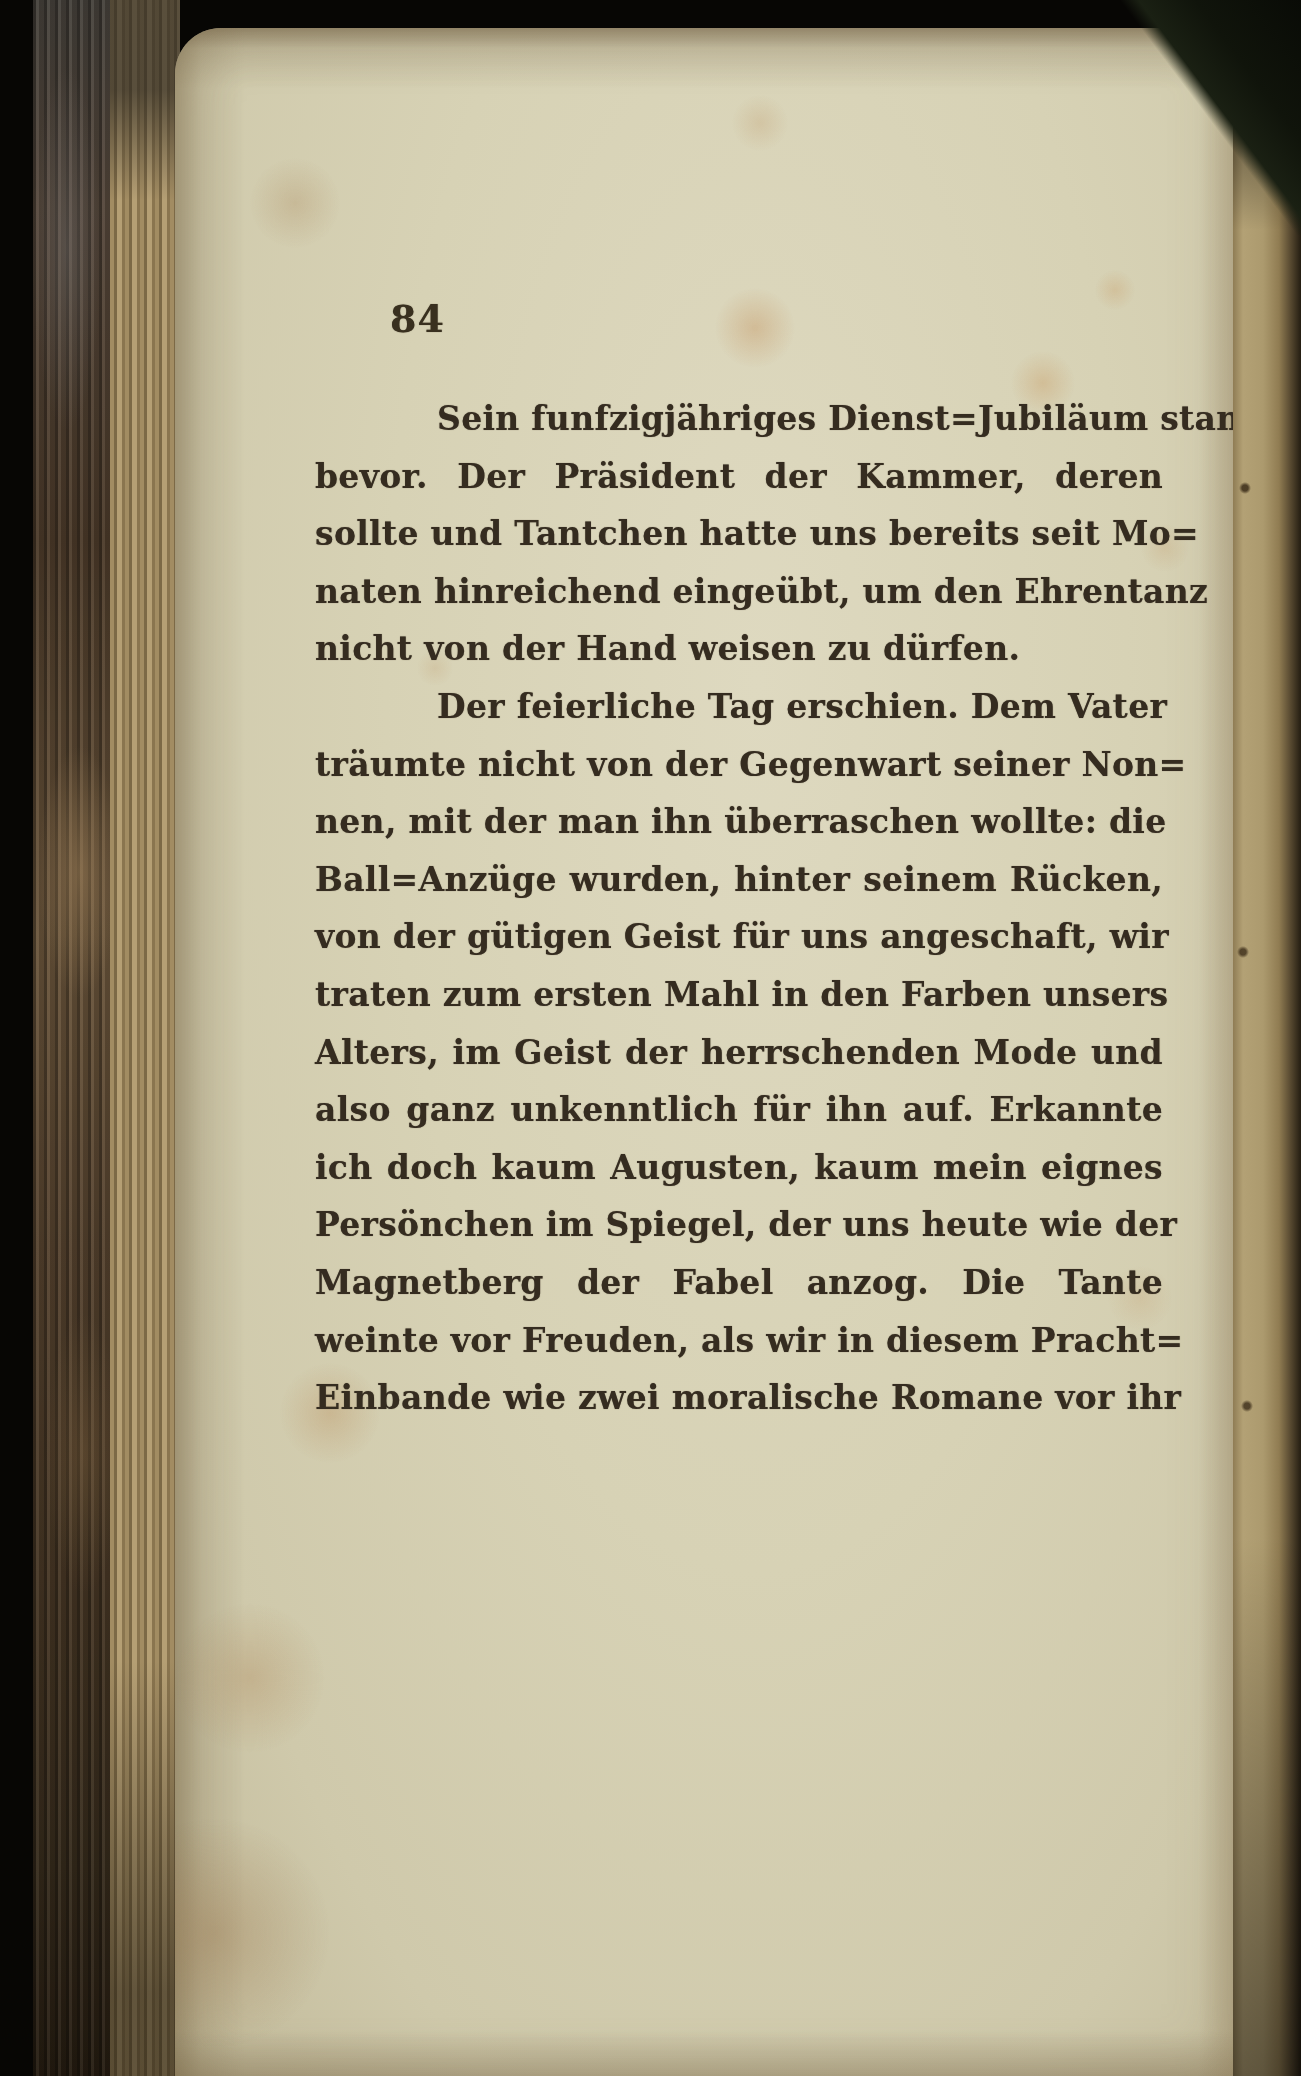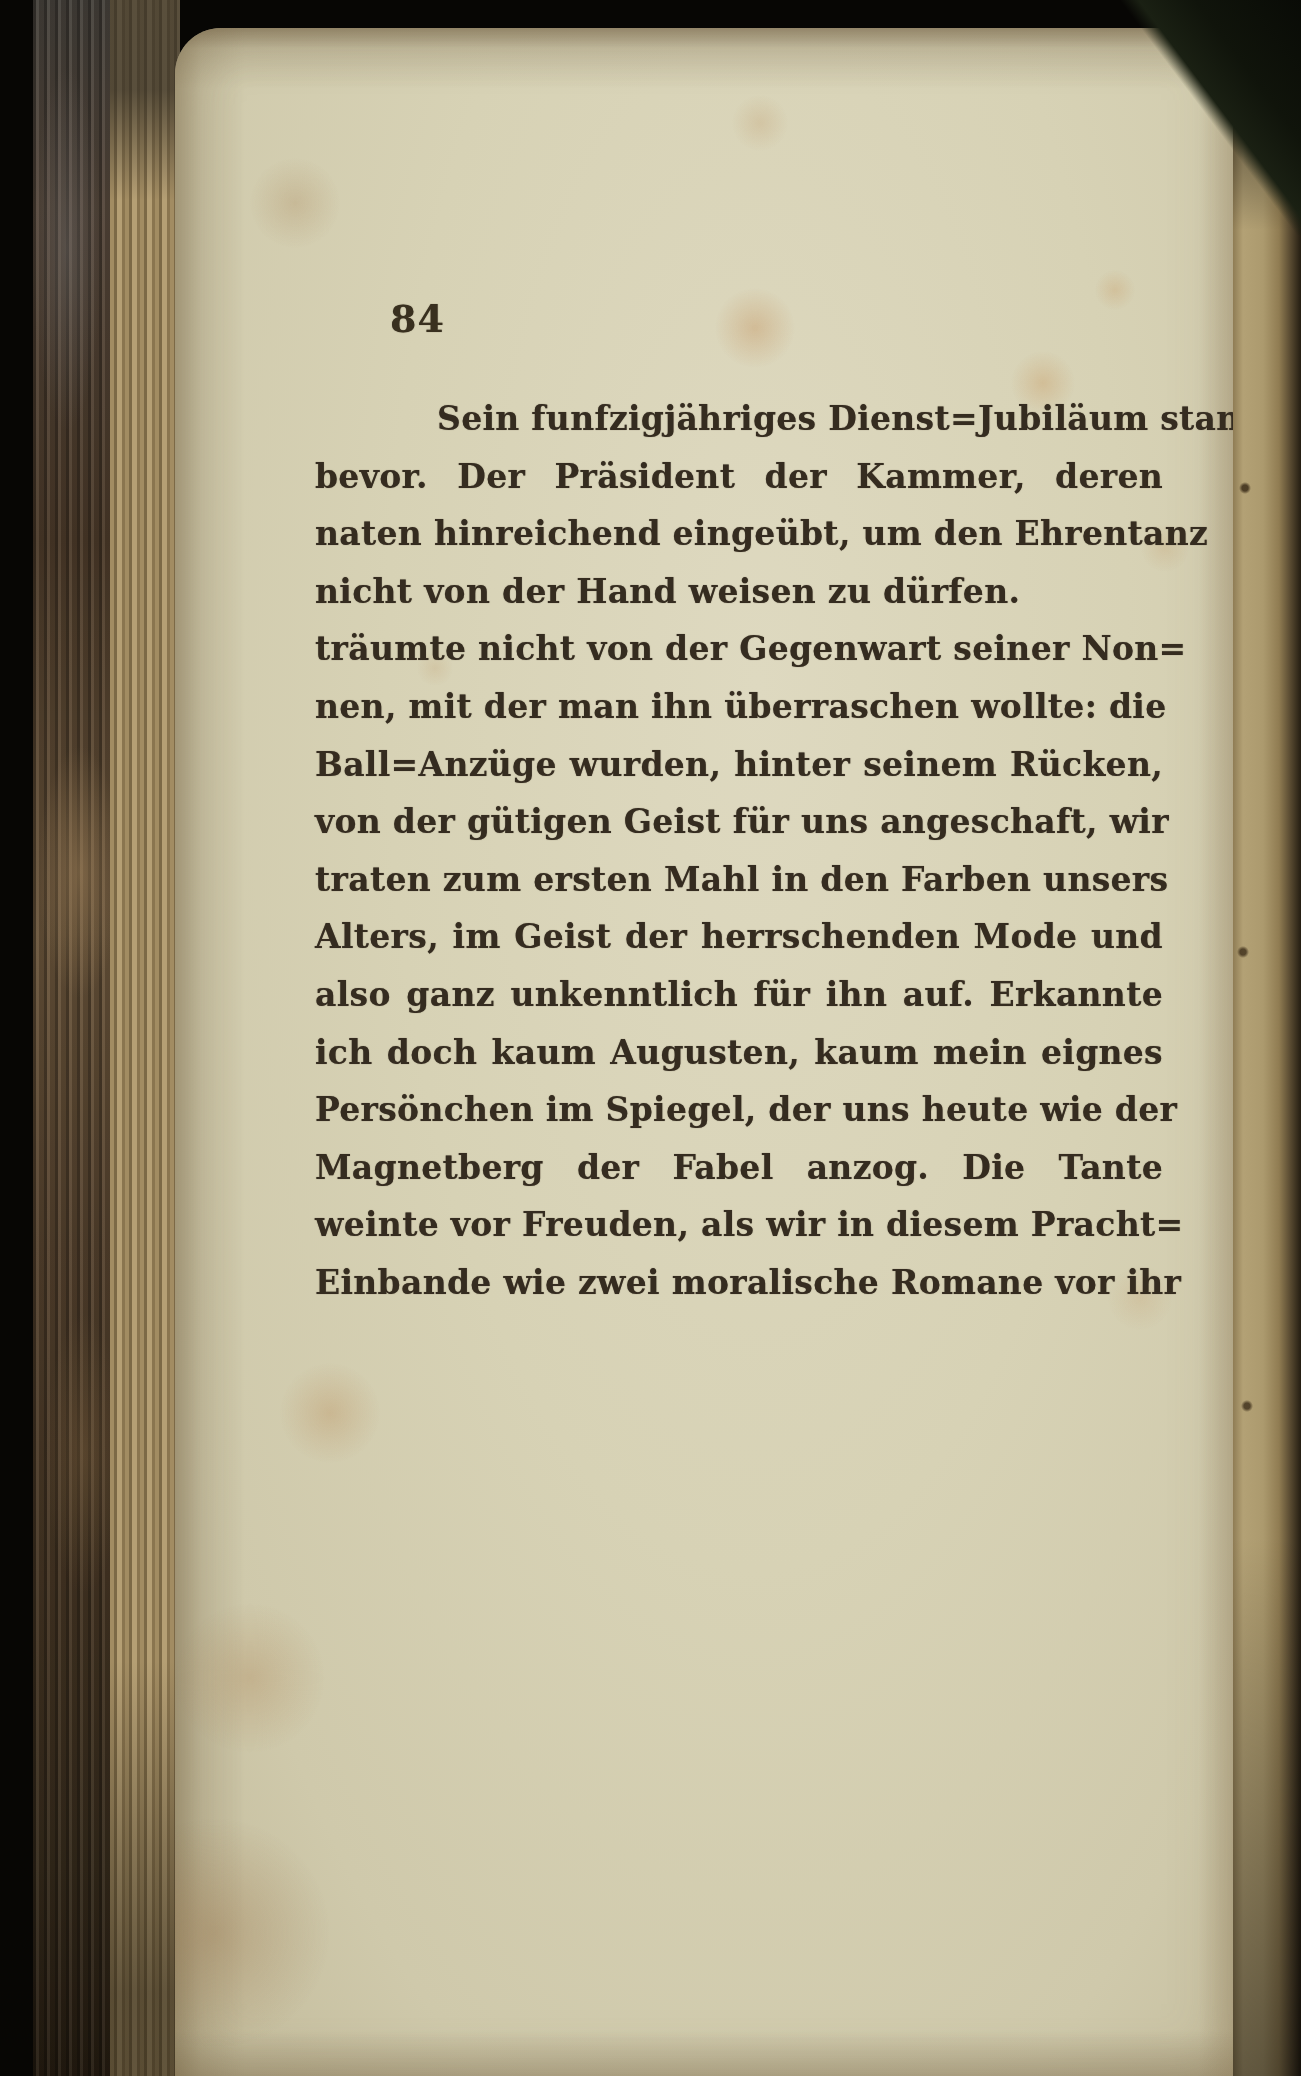--- a/index.html
+++ b/index.html
@@ -126,24 +126,26 @@
   <div class="page-stack"></div>
 
   <div class="page">
     <div class="page-shading"></div>
     <div class="stains"></div>
     <div class="page-number">84</div>
     <div class="text-block">
         <div>
           <div class="line first">Sein funfzigjähriges Dienst=Jubiläum stand</div>
           <div class="line">bevor.  Der Präsident der Kammer, deren</div>
+          <div class="line">sollte und Tantchen hatte uns bereits seit Mo=</div>
           <div class="line">naten hinreichend eingeübt, um den Ehrentanz</div>
           <div class="line unjustified">nicht von der Hand weisen zu dürfen.</div>
         </div>
         <div>
+          <div class="line first">Der feierliche Tag erschien.  Dem Vater</div>
           <div class="line">träumte nicht von der Gegenwart seiner Non=</div>
           <div class="line">nen, mit der man ihn überraschen wollte: die</div>
           <div class="line">Ball=Anzüge wurden, hinter seinem Rücken,</div>
           <div class="line">von der gütigen Geist für uns angeschaft, wir</div>
           <div class="line">traten zum ersten Mahl in den Farben unsers</div>
           <div class="line">Alters, im Geist der herrschenden Mode und</div>
           <div class="line">also ganz unkenntlich für ihn auf.  Erkannte</div>
           <div class="line">ich doch kaum Augusten, kaum mein eignes</div>
           <div class="line">Persönchen im Spiegel, der uns heute wie der</div>
           <div class="line">Magnetberg der Fabel anzog.  Die Tante</div>

